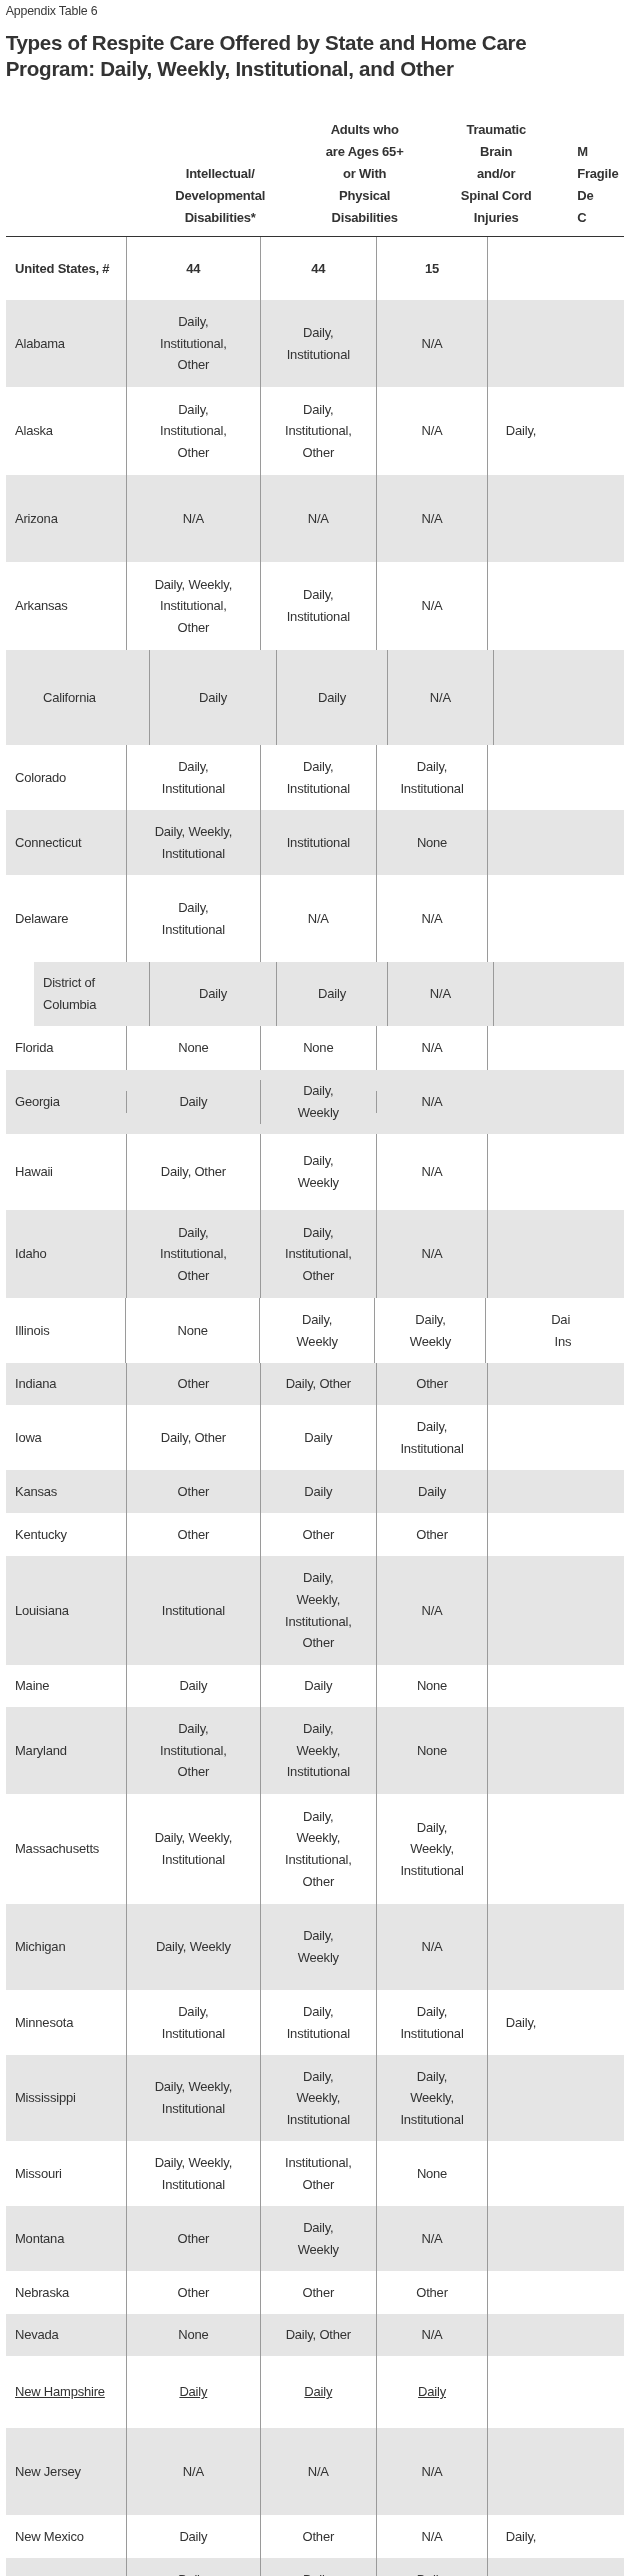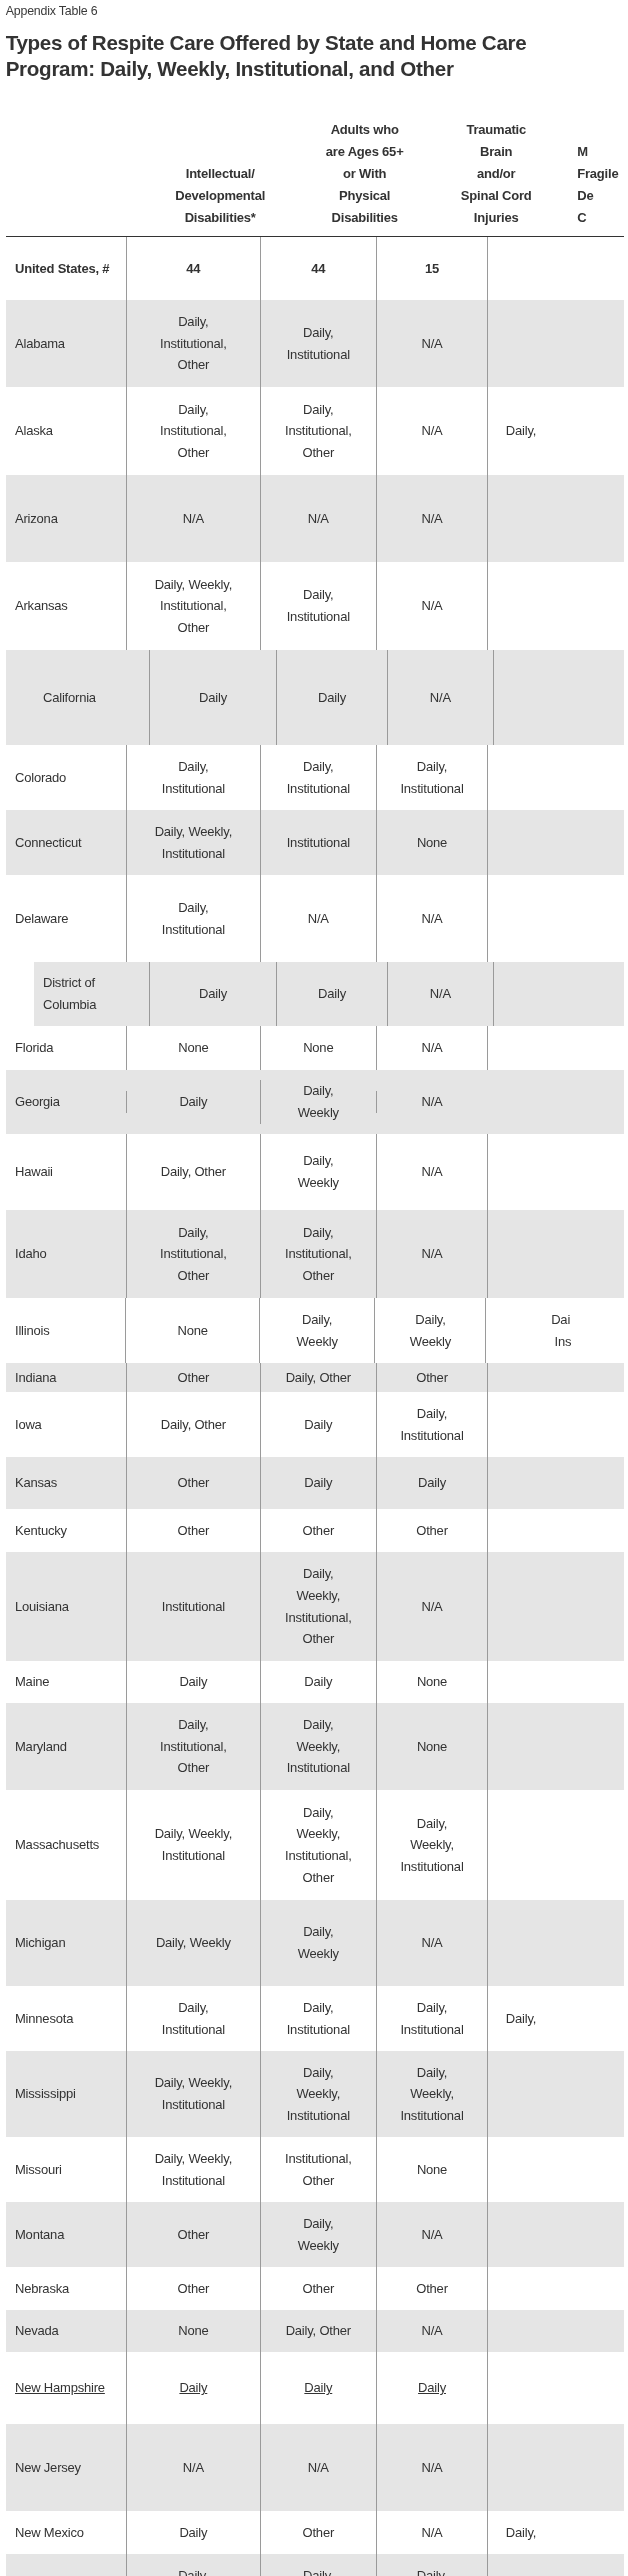--- a/index.html
+++ b/index.html
@@ -175,36 +175,36 @@
       <div class="row" style="height: 65px;">
         <div class="cell c1" style="white-space: pre-line;">Illinois</div>
         <div class="cell c2" style="white-space: pre-line;">None</div>
         <div class="cell c3" style="white-space: pre-line;">Daily,
 Weekly</div>
         <div class="cell c4" style="white-space: pre-line;">Daily,
 Weekly</div>
         <div class="cell c5" style="white-space: pre; padding-left: 34px;">         Dai
           Ins</div>
       </div>
-      <div class="row alt" style="height: 29px;">
+      <div class="row alt" style="height: 42px;">
         <div class="cell c1" style="white-space: pre-line;">Indiana</div>
         <div class="cell c2" style="white-space: pre-line;">Other</div>
         <div class="cell c3" style="white-space: pre-line;">Daily, Other</div>
         <div class="cell c4" style="white-space: pre-line;">Other</div>
         <div class="cell c5" style="white-space: pre; padding-left: 17.5px;"></div>
       </div>
       <div class="row" style="height: 65px;">
         <div class="cell c1" style="white-space: pre-line;">Iowa</div>
         <div class="cell c2" style="white-space: pre-line;">Daily, Other</div>
         <div class="cell c3" style="white-space: pre-line;">Daily</div>
         <div class="cell c4" style="white-space: pre-line;">Daily,
 Institutional</div>
         <div class="cell c5" style="white-space: pre; padding-left: 17.5px;"></div>
       </div>
-      <div class="row alt" style="height: 52px;">
+      <div class="row alt" style="height: 43px;">
         <div class="cell c1" style="white-space: pre-line;">Kansas</div>
         <div class="cell c2" style="white-space: pre-line;">Other</div>
         <div class="cell c3" style="white-space: pre-line;">Daily</div>
         <div class="cell c4" style="white-space: pre-line;">Daily</div>
         <div class="cell c5" style="white-space: pre; padding-left: 17.5px;"></div>
       </div>
       <div class="row" style="height: 43px;">
         <div class="cell c1" style="white-space: pre-line;">Kentucky</div>
         <div class="cell c2" style="white-space: pre-line;">Other</div>
         <div class="cell c3" style="white-space: pre-line;">Other</div>

